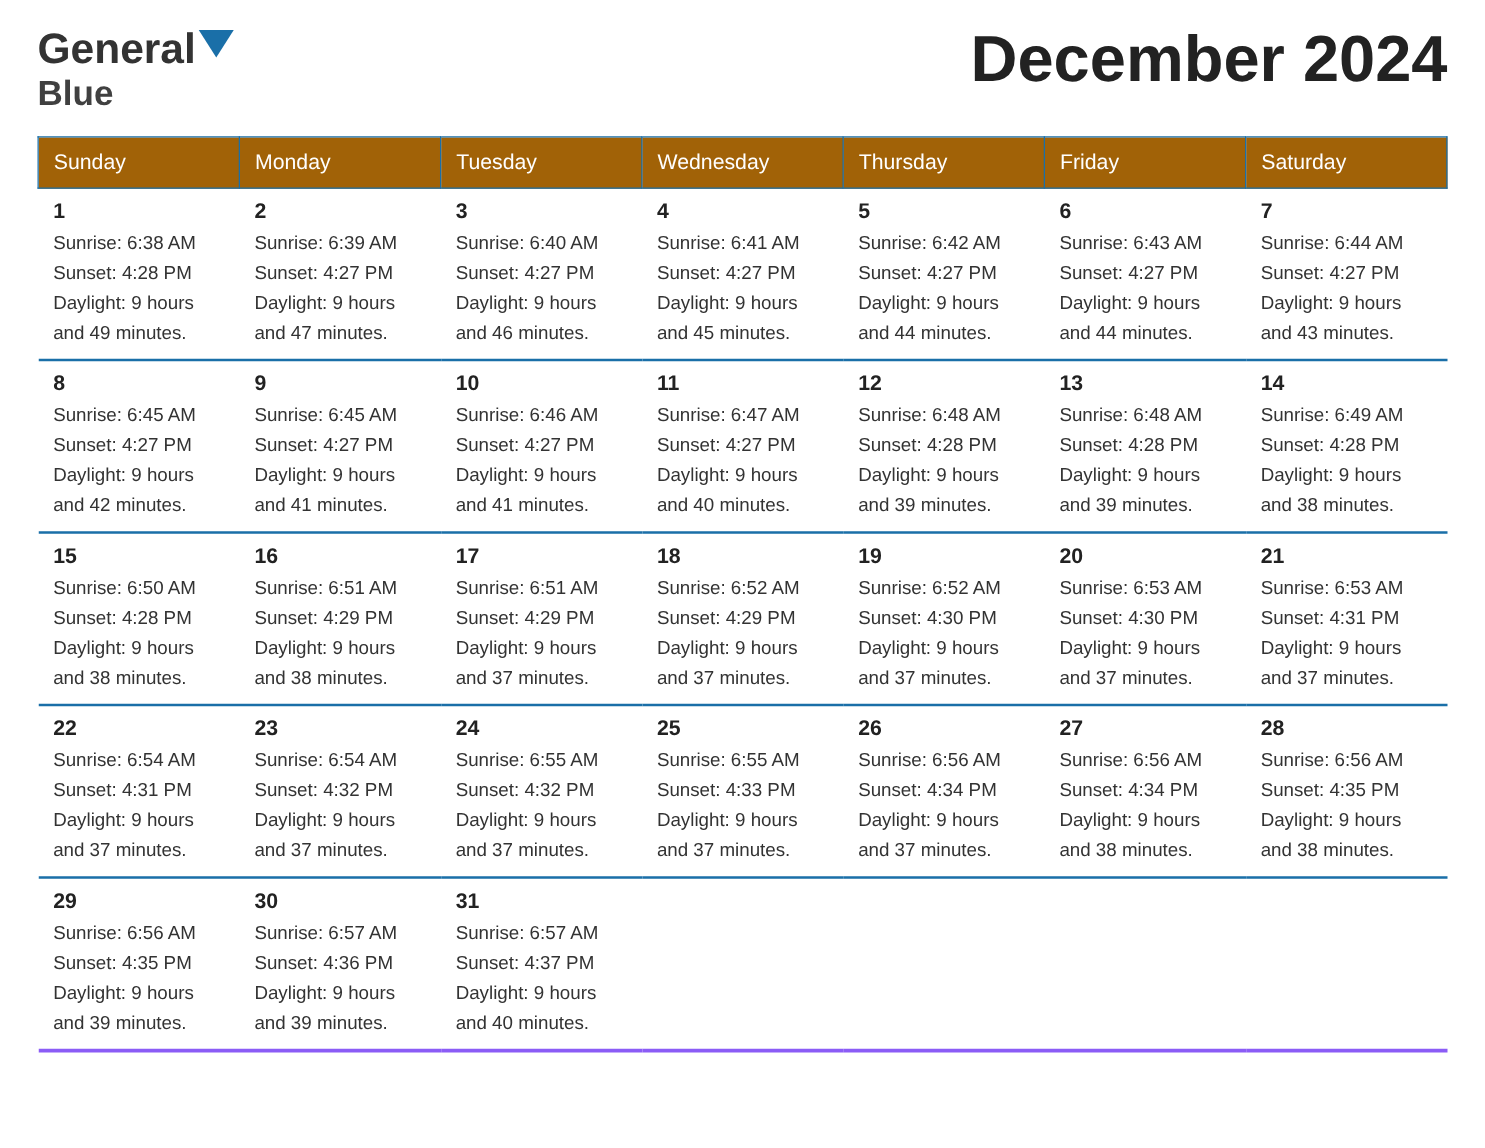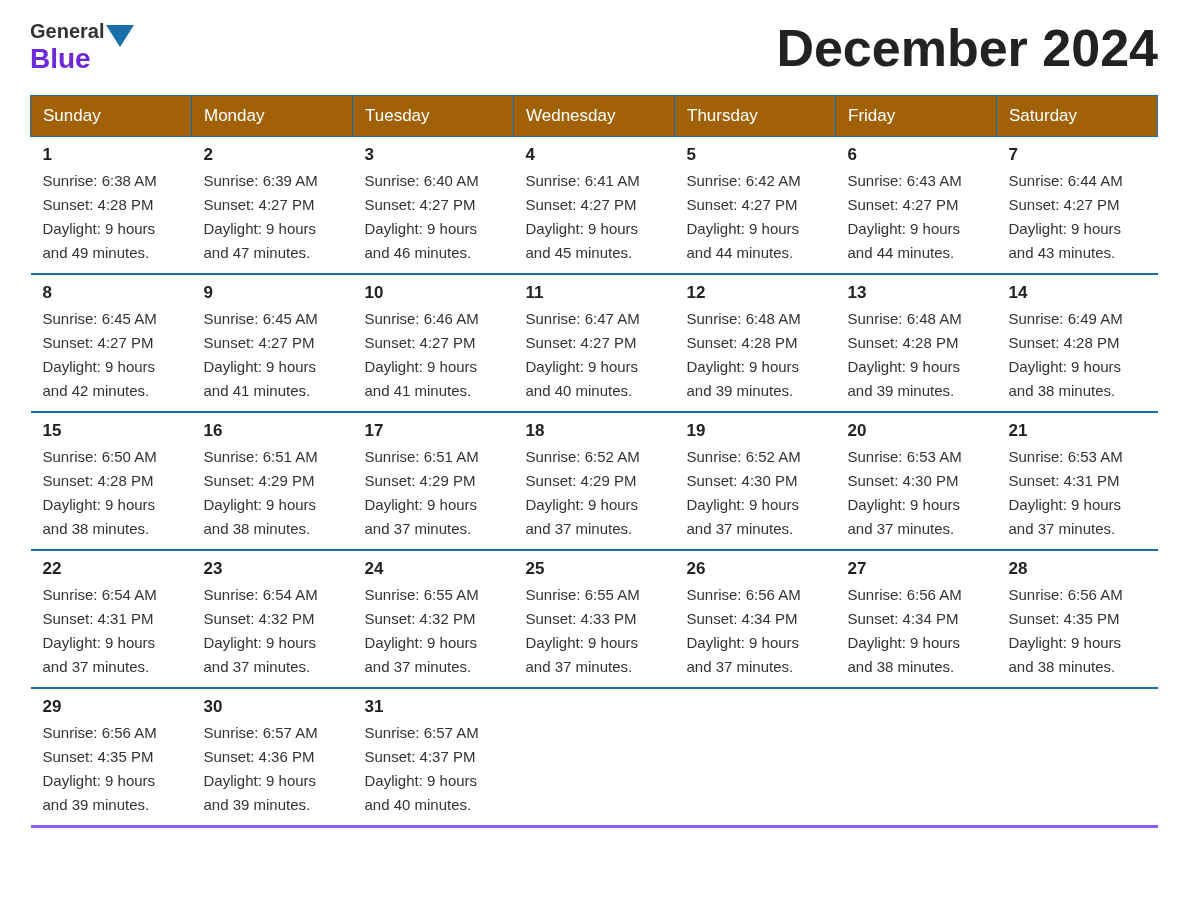--- a/index.html
+++ b/index.html
@@ -16,40 +16,40 @@
       align-items: flex-start;
       margin-bottom: 18px;
     }
     .logo {
       display: flex;
       flex-direction: column;
       align-items: flex-start;
     }
     .logo-text {
       display: flex;
-      align-items: flex-end;
-      font-size: 20px;
+      align-items: flex-start;
+      font-size: 34px;
       font-weight: bold;
       color: #333;
     }
     .logo-general {
       color: #333;
     }
     .logo-triangle {
       width: 0;
       height: 0;
       border-left: 14px solid transparent;
       border-right: 14px solid transparent;
       border-top: 22px solid #1a6fa8;
       margin: 0 2px;
       position: relative;
       top: 4px;
     }
     .logo-blue {
-      color: #6d28d9;
+      color: #404040;
       font-size: 28px;
       font-weight: bold;
     }
     .title-section {
       text-align: left;
     }
     .month-title {
       font-size: 52px;
       font-weight: bold;
       color: #222;

